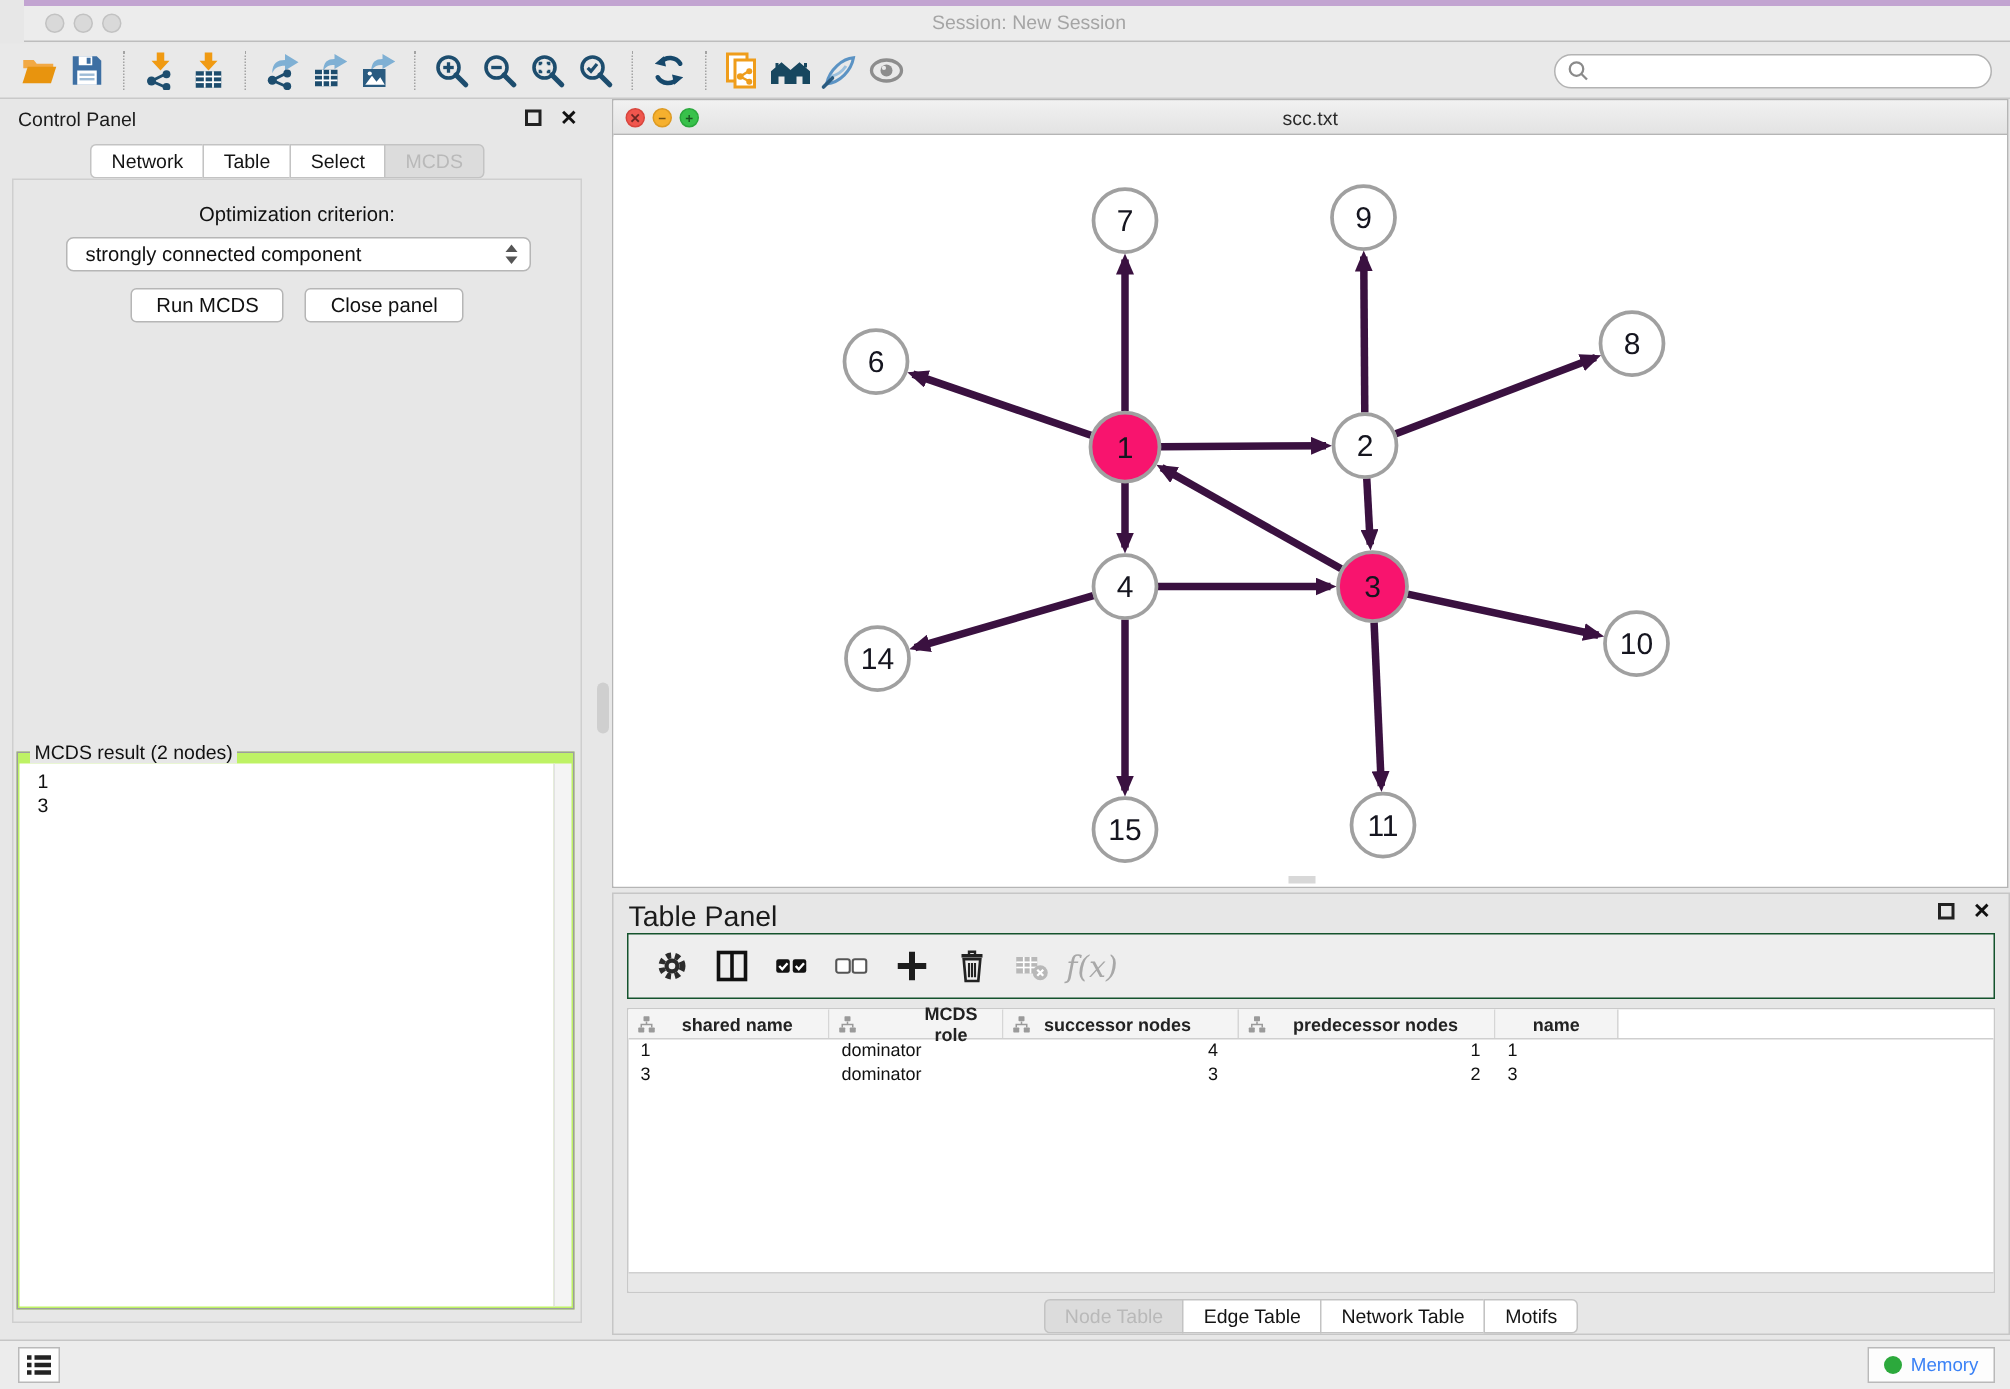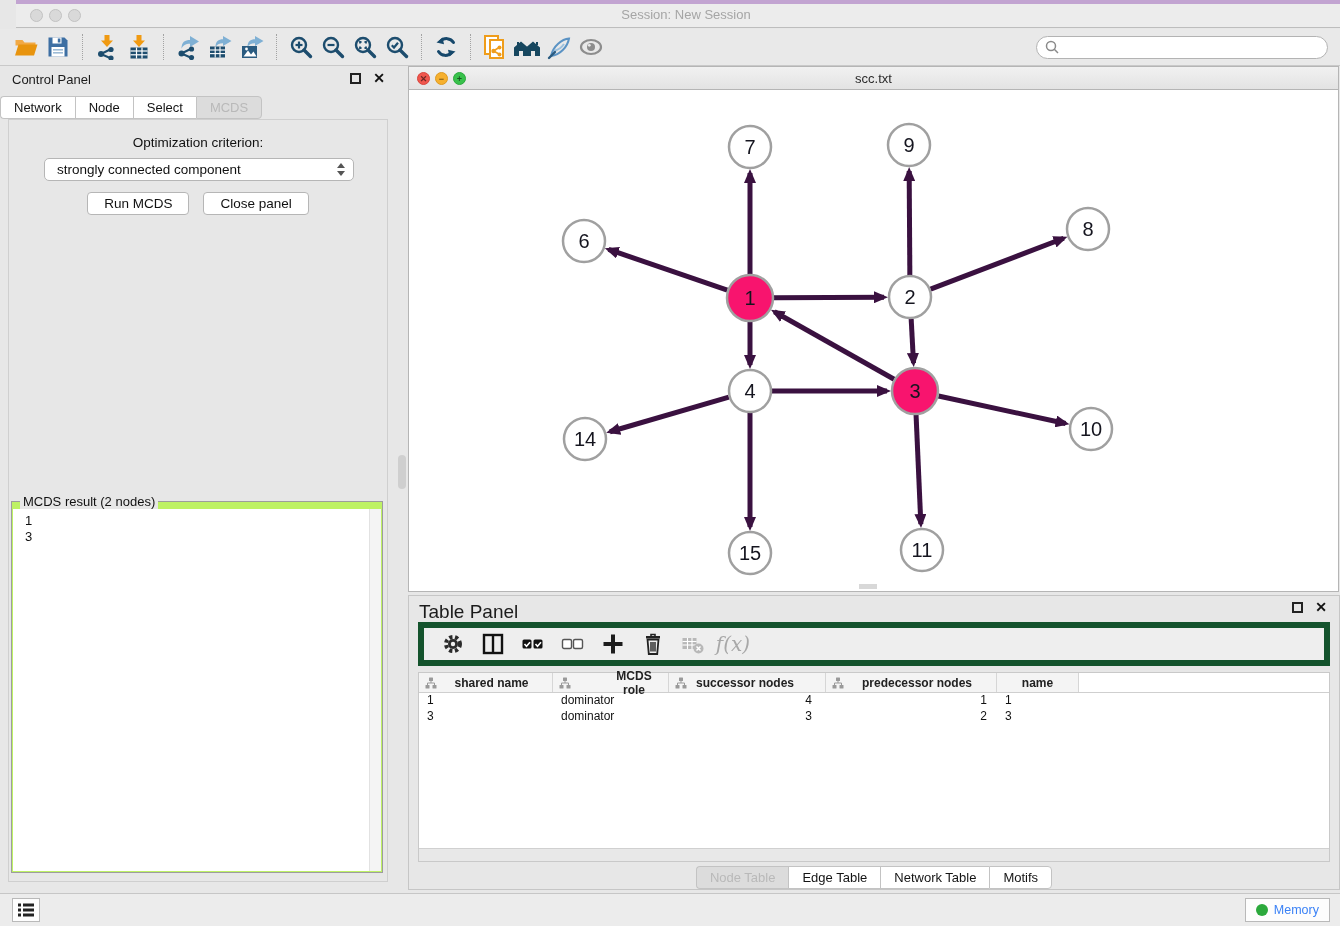--- a/index.html
+++ b/index.html
@@ -23,21 +23,21 @@
   .tbsep { width:0; height:26px; border-left:1px dotted #a3a3a3; margin:0 8px; flex:0 0 auto; }
   .searchbox { margin-left:auto; margin-right:12px; width:292px; height:23px; background:#fff;
                border:1px solid #b3b3b3; border-radius:12px; display:flex; align-items:center; padding:0 8px; }
   .searchbox input { border:none; outline:none; flex:1; font-size:13px; background:transparent; margin-left:5px; }
 
   
   .control-panel { position:absolute; left:0; top:66px; width:395px; height:827px; background:#e7e7e7; }
   .cp-title { position:absolute; left:12px; top:6px; font-size:13px; color:#1b1b1b; }
   .float-btn { position:absolute; top:7px; width:11px; height:11px; border:2px solid #222; background:transparent; }
   .close-btn { position:absolute; top:4px; font-size:14px; font-weight:bold; color:#111; line-height:16px; cursor:default; }
-  .cp-tabs { position:absolute; left:0; right:12px; top:30px; display:flex; justify-content:flex-start; }
+  .cp-tabs { position:absolute; left:0; right:12px; top:30px; display:flex; justify-content:center; }
   .tab { padding:3px 13px; font-size:13px; background:#fff; border:1px solid #c3c3c3; border-right:none;
          color:#141414; white-space:nowrap; }
   .tab:first-child { border-radius:4px 0 0 4px; }
   .tab:last-child { border-right:1px solid #c3c3c3; border-radius:0 4px 4px 0; }
   .tab.active { background:#dcdcdc; color:#b9b9b9; }
   .cp-body { position:absolute; left:8px; right:7px; top:53px; bottom:11px; background:#e7e7e7;
              border:1px solid #cfcfcf; }
   .opt-label { position:absolute; left:0; right:0; top:15px; text-align:center; font-size:13.5px; color:#111; }
   .opt-select { position:absolute; left:35px; right:33px; top:38px; height:23px; background:#fff;
                 border:1px solid #b6b6b6; border-radius:5px; display:flex; align-items:center;
@@ -73,21 +73,21 @@
   .light.yellow { background:#f6b02e; border:1px solid #dd9a22; }
   .light.green { background:#38c14b; border:1px solid #2aa83c; }
   .nw-canvas { position:absolute; left:0; top:24px; right:0; bottom:0; background:#fff; }
   .canvas-nub { position:absolute; left:450px; bottom:2px; width:18px; height:5px; background:#d8d8d8; }
 
   
   .table-panel { position:absolute; left:408px; top:595px; width:932px; height:295px; background:#e7e7e7;
                  border:1px solid #c6c6c6; }
   .tp-title { position:absolute; left:10px; top:5px; font-size:19px; color:#1b1b1b; }
   .tp-toolbar { position:absolute; left:9px; right:9px; top:26px; height:44px; background:#eee;
-                border:6px solid #14532d; display:flex; align-items:center; gap:14px; padding-left:16px; }
+                border:1px solid #14532d; display:flex; align-items:center; gap:14px; padding-left:16px; }
   .tpi { width:26px; height:26px; display:flex; align-items:center; justify-content:center; }
   .fx-glyph { font-family:"DejaVu Serif", serif; font-style:italic; color:#a8a8a8; font-size:20px; }
   .tp-table { position:absolute; left:9px; right:9px; top:76px; height:190px; background:#fff;
               border:1px solid #c9c9c9; }
   .thead { display:flex; height:20px; background:#fff; border-bottom:1px solid #cfcfcf; }
   .th { background:#f4f4f4; border-right:1px solid #d6d6d6; display:flex; align-items:center;
         font-size:12px; color:#222; position:relative;font-weight:bold; }
   .th .org { margin:0 4px 0 6px; flex:0 0 auto; }
   .th .lbl { flex:1; text-align:center; padding-right:10px; }
   .th.noicon .lbl { padding:0; }
@@ -289,21 +289,21 @@
       <input type="text" value="" style="">
     </div>
   </div>
 
   <div class="control-panel">
     <div class="cp-title">Control Panel</div>
     <span class="float-btn" style="right:34px"></span>
     <span class="close-btn" style="right:10px">✕</span>
     <div class="cp-tabs">
       <div class="tab">Network</div>
-      <div class="tab">Node</div>
+      <div class="tab">Table</div>
       <div class="tab">Select</div>
       <div class="tab active">MCDS</div>
     </div>
     <div class="cp-body">
       <div class="opt-label">Optimization criterion:</div>
       <div class="opt-select">
         <span>strongly connected component</span>
         <span class="chevrons">
             <span class="chev-up"></span>
             <span class="chev-dn"></span>

